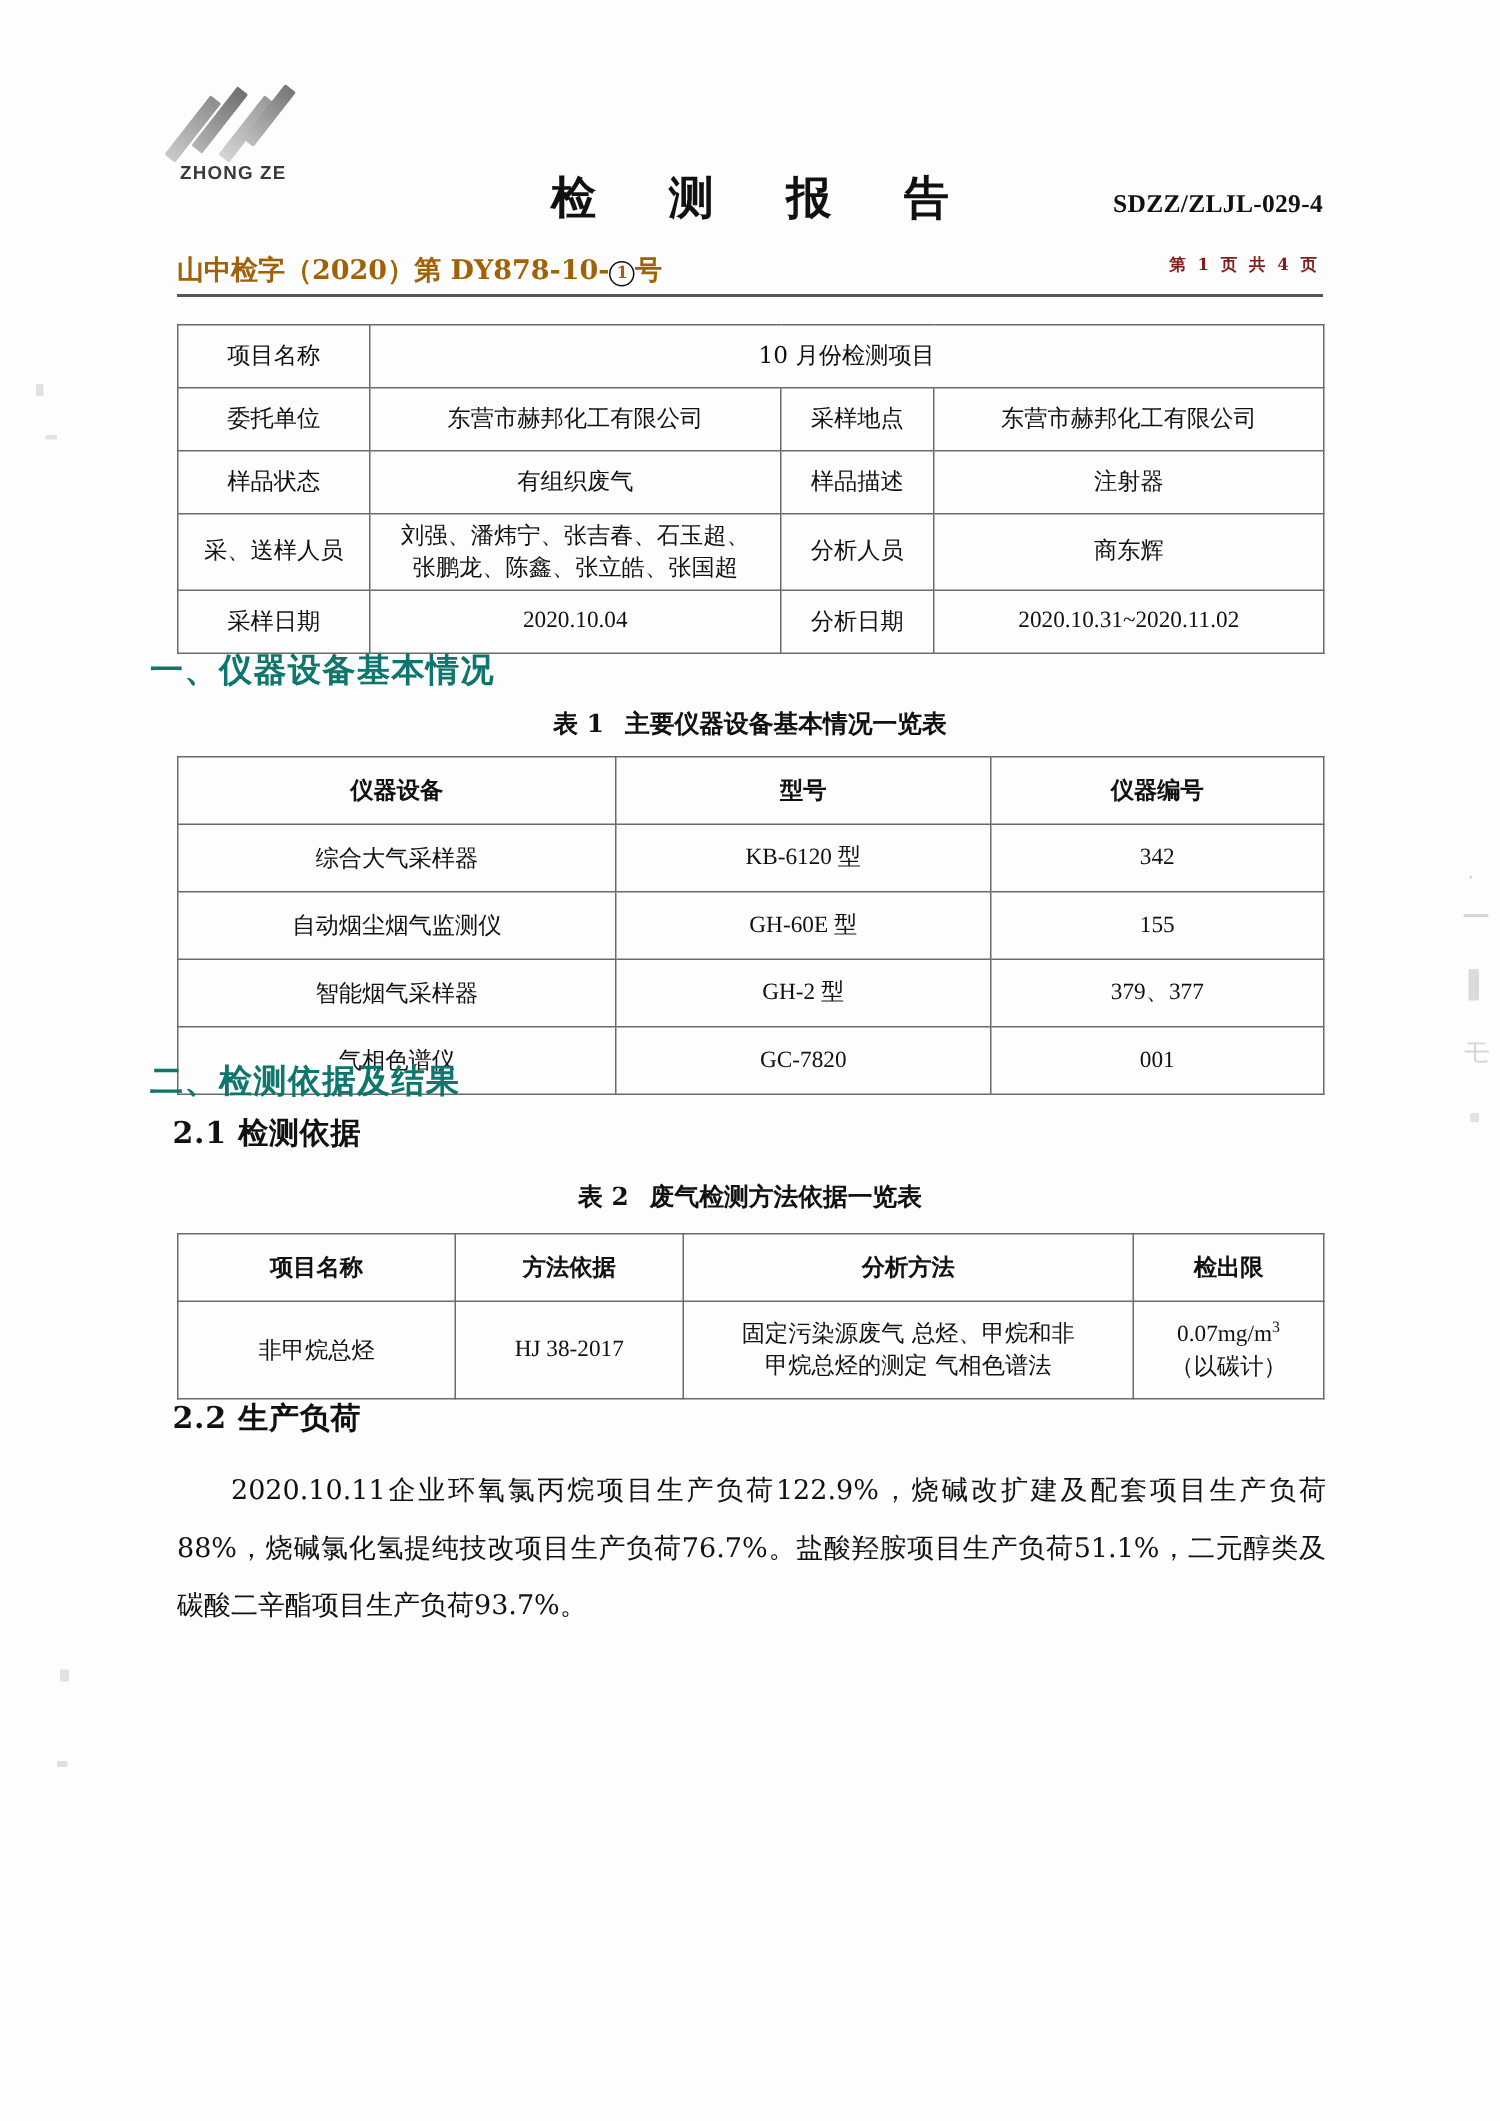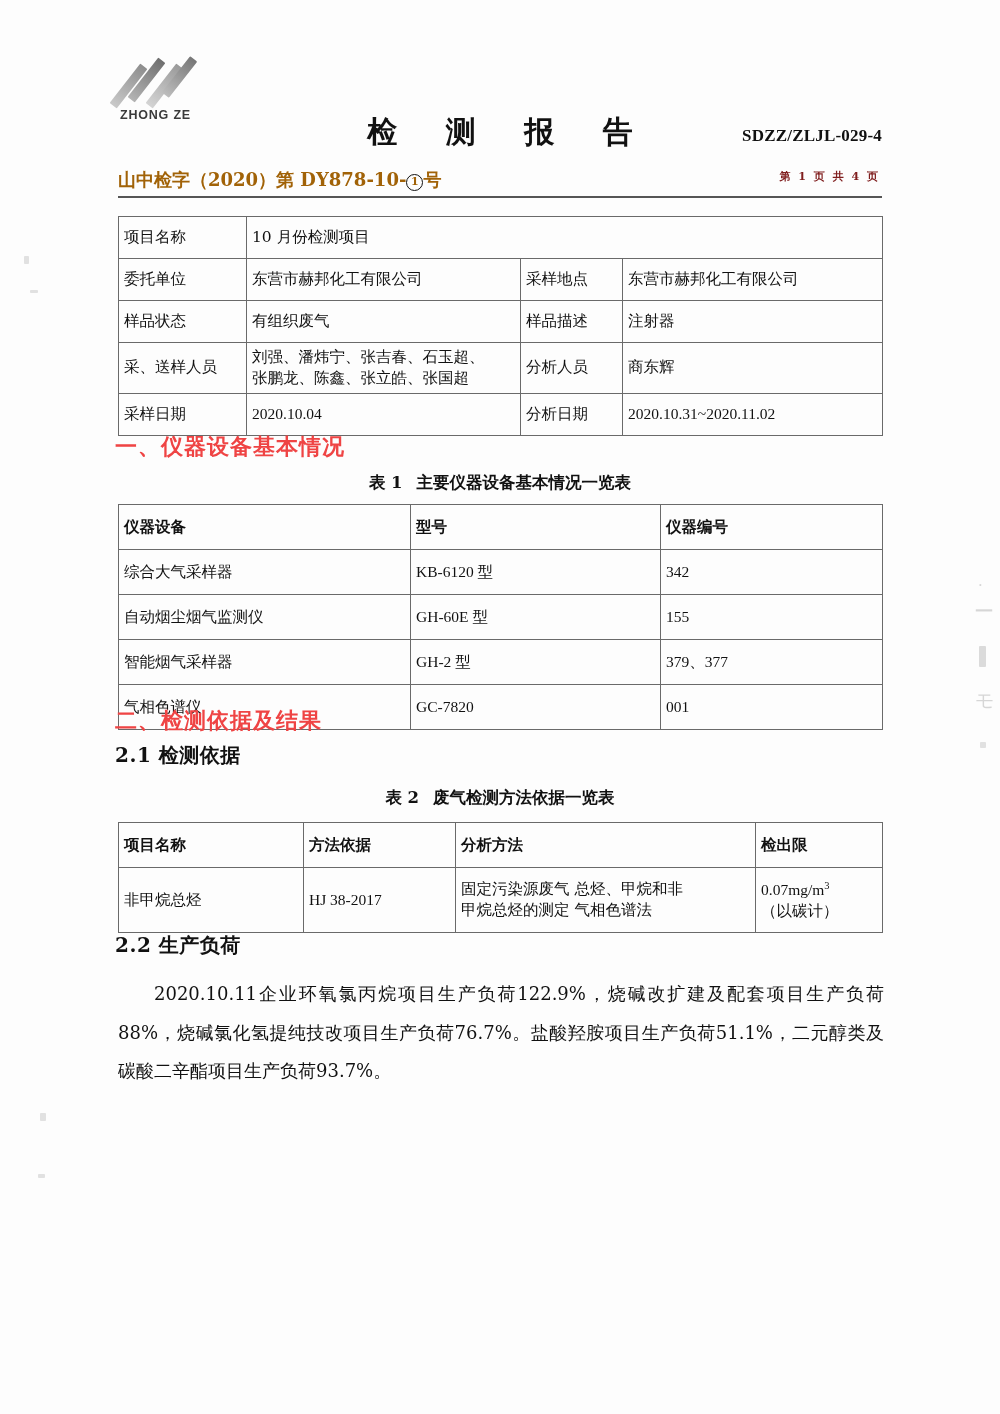--- a/index.html
+++ b/index.html
@@ -127,20 +127,21 @@
   
   table.doc {
     position: absolute;
     border-collapse: collapse;
     table-layout: fixed;
     font-size: 15.5px;
     color: #111;
   }
   table.doc td, table.doc th {
     border: 1px solid #6a6a6a;
+    text-align: center;
     vertical-align: middle;
     font-weight: normal;
     padding: 4px 5px;
     line-height: 1.34;
     font-family: "DejaVu Serif", serif;
   }
   table.doc .num {
     font-family: "Liberation Serif", serif;
   }
   #info-table {
@@ -162,26 +163,26 @@
     left: 118px;
     top: 822px;
     width: 764px;
   }
   #method-table thead td { font-weight: bold; height: 36px; }
   #method-table tbody td { height: 56px; }
 
   
   .h1 {
     position: absolute;
-    left: 115px;
+    left: 100px;
     font-size: 22px;
     font-weight: bold;
     font-family: "DejaVu Serif", serif;
     letter-spacing: 1px;
-    color: #ef4444;
+    color: #0f766e;
   }
   .h2 {
     position: absolute;
     left: 115px;
     font-size: 20px;
     font-weight: bold;
     font-family: "DejaVu Serif", serif;
     letter-spacing: 0.5px;
     color: #111;
   }

